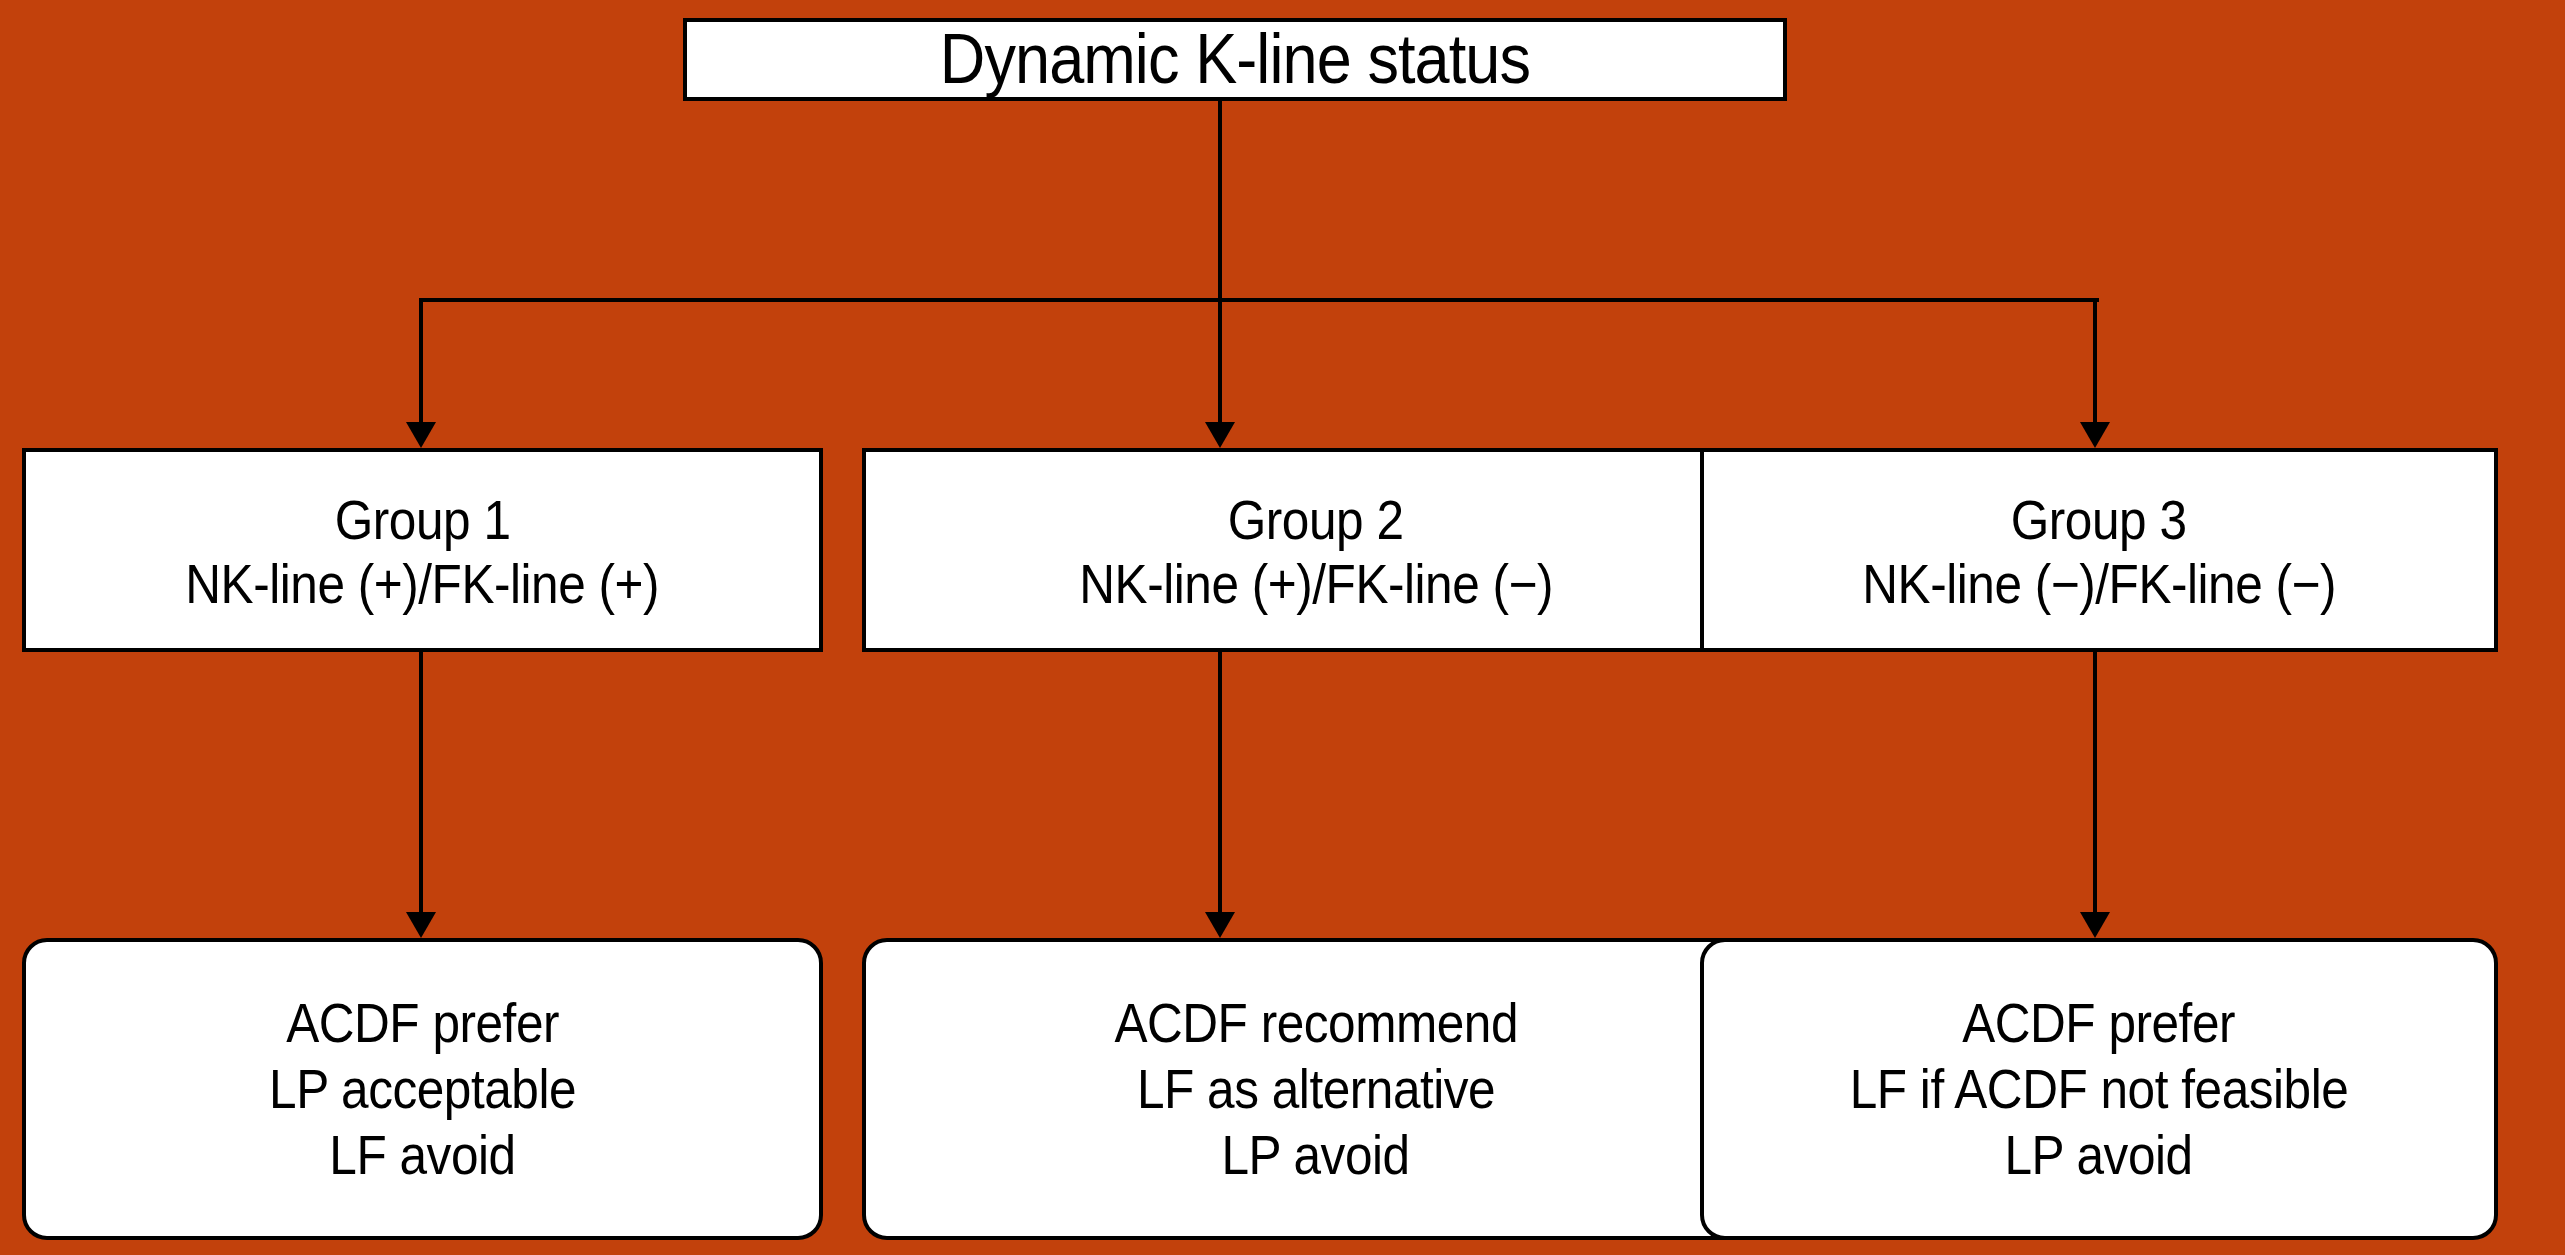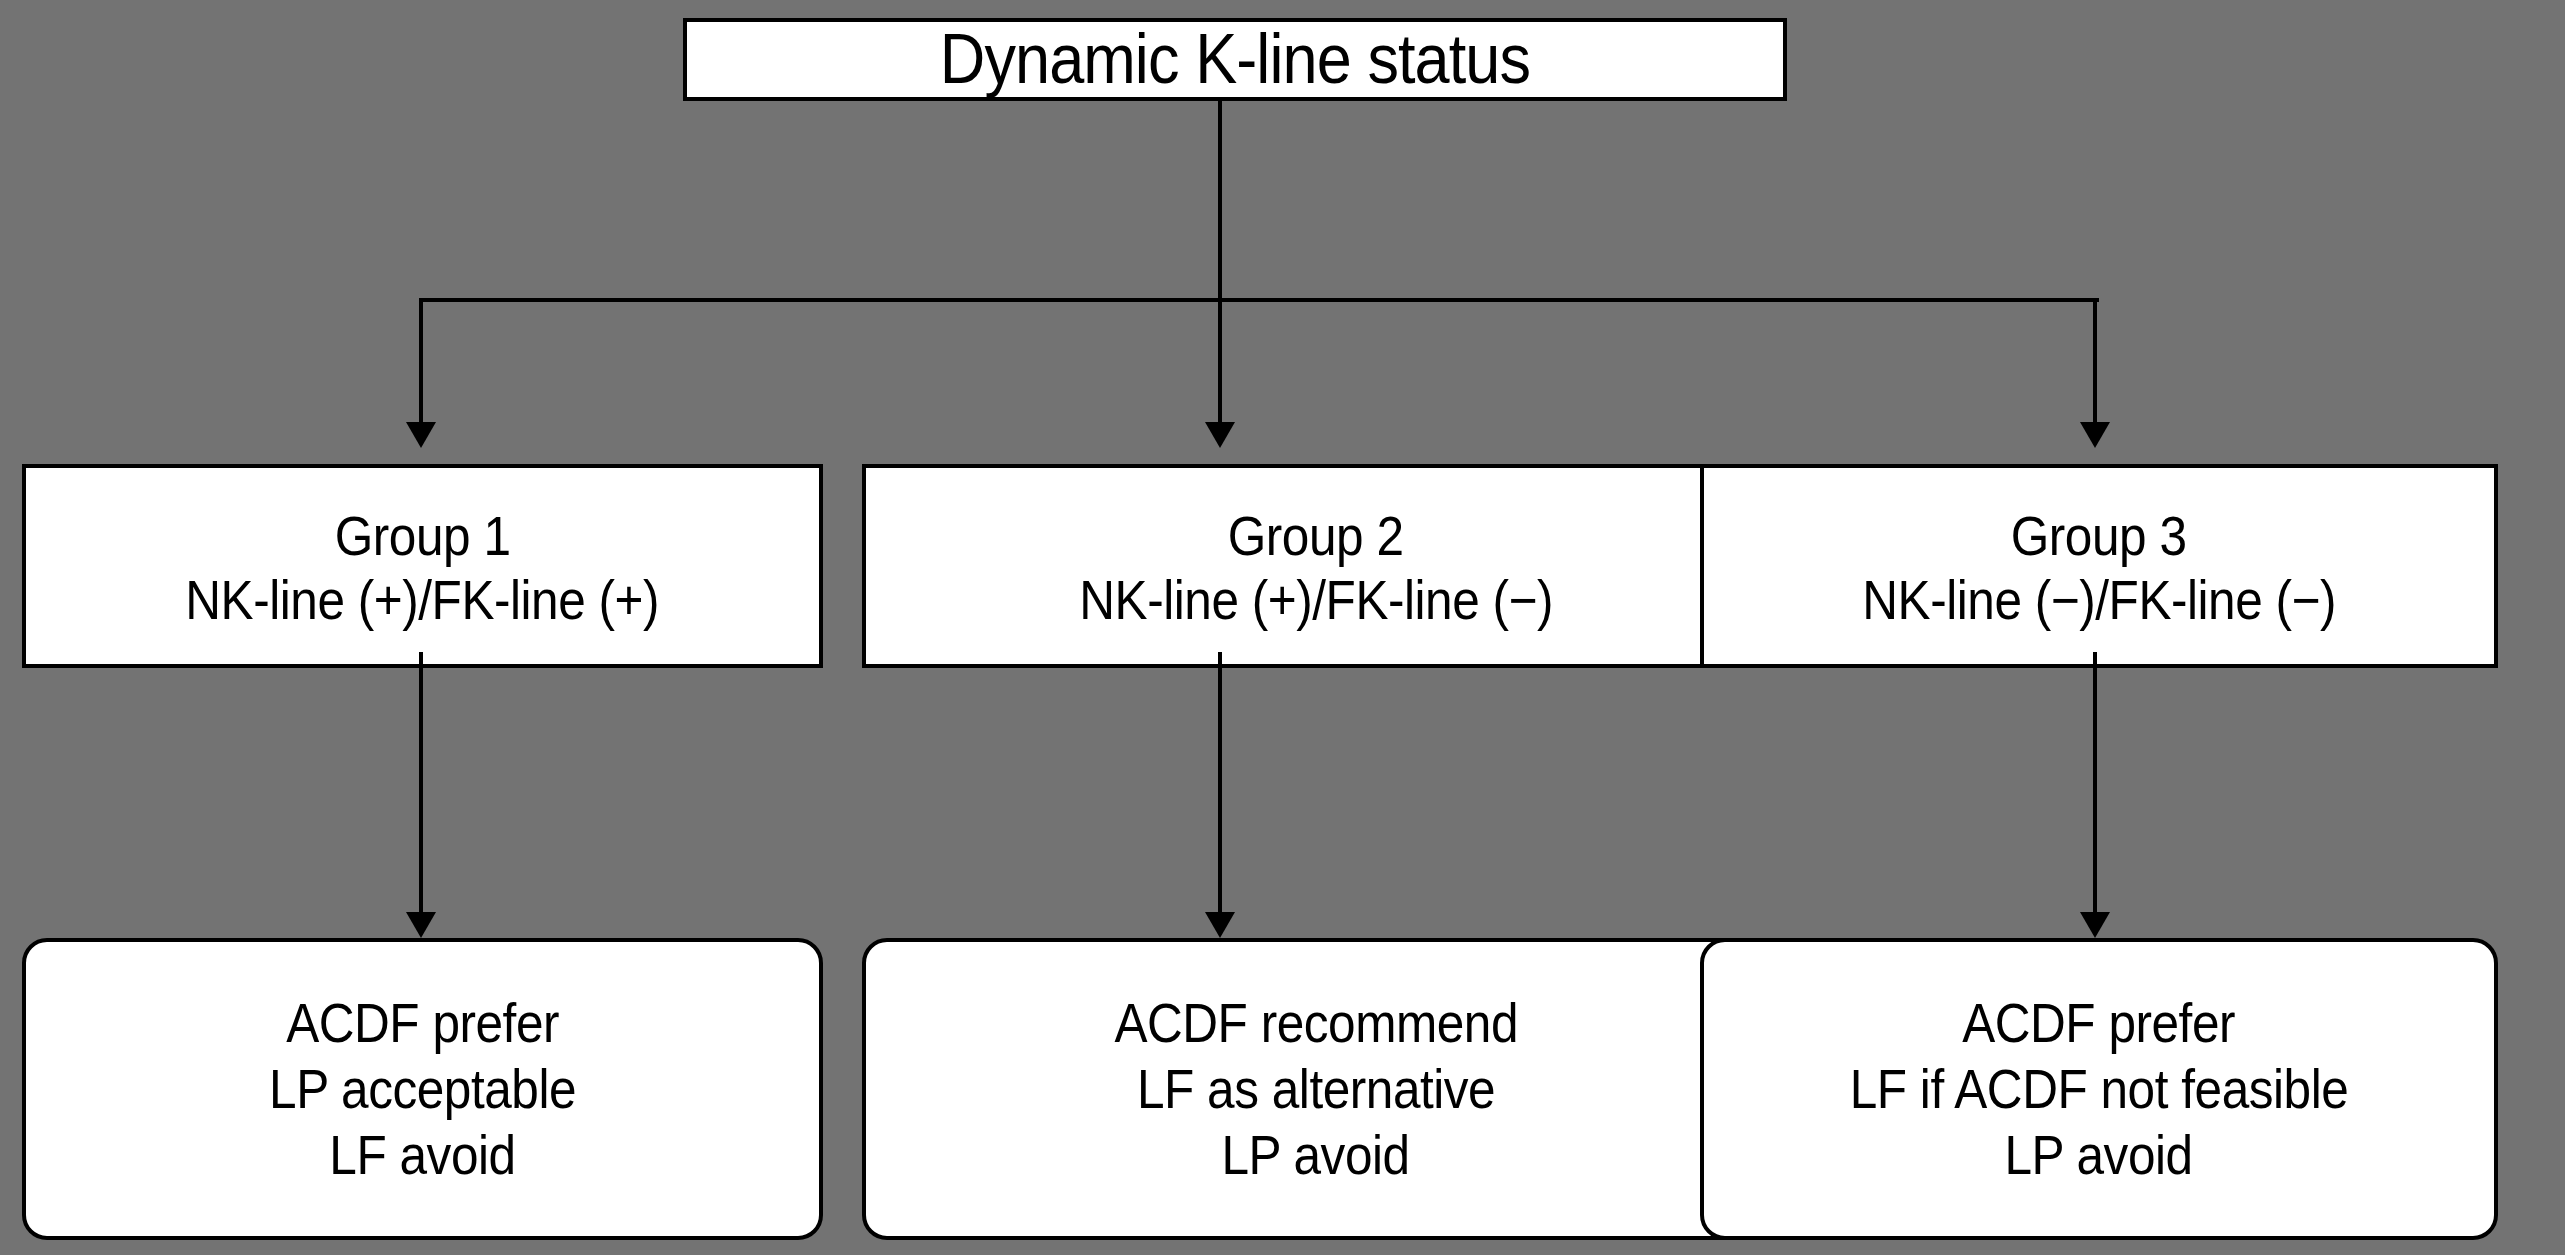--- a/index.html
+++ b/index.html
@@ -5,21 +5,21 @@
 <style>
   html, body {
     margin: 0;
     padding: 0;
     background: #ffffff;
   }
   #canvas {
     position: relative;
     width: 2565px;
     height: 1255px;
-    background: #737373;
+    background: #c2410c;
     overflow: hidden;
     font-family: "Liberation Sans", "DejaVu Sans", sans-serif;
     color: #000000;
   }
 
   
   .node {
     position: absolute;
     box-sizing: border-box;
     background: #ffffff;
@@ -47,21 +47,21 @@
     width: 1104px;
     height: 83px;
   }
   #node-title .line {
     font-size: 70px;
     letter-spacing: -1px;
   }
 
   
   .group-node {
-    top: 464px;
+    top: 448px;
     height: 204px;
     padding-top: 4px;
   }
   .group-node .line {
     font-size: 55px;
   }
   .group-node .line.l1 { margin-bottom: 5px; }
 
   #node-group-1 { left: 22px;   width: 801px; }
   #node-group-2 { left: 862px;  width: 908px; }

